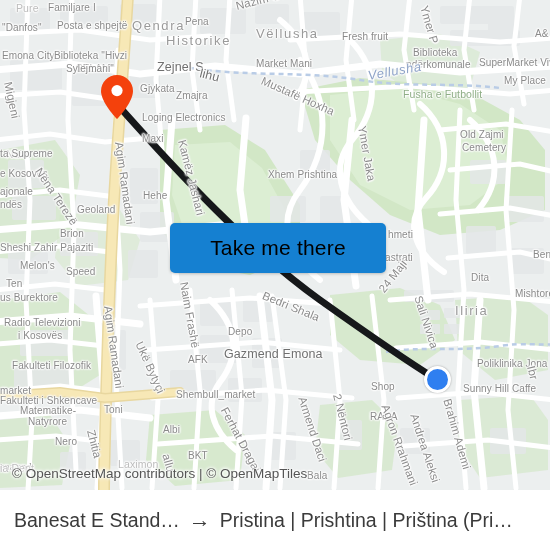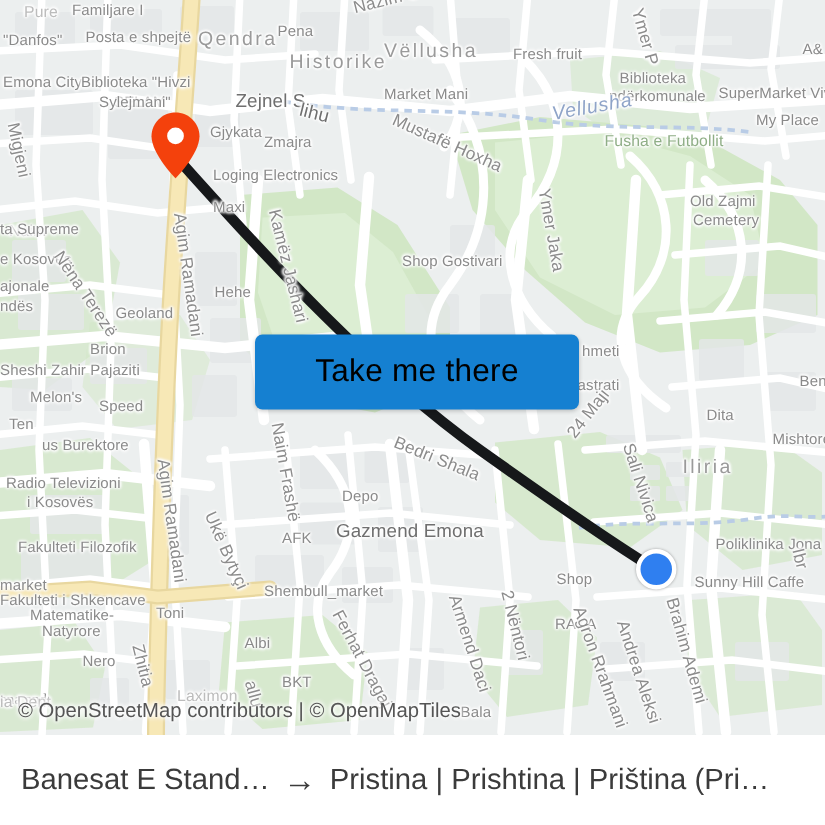--- a/index.html
+++ b/index.html
@@ -272,21 +272,21 @@
         <div class="lbl poi" style="left: 48px; top: 2px;">Familjare I</div>
         <div class="lbl faint" style="left: 16px; top: 2px;">Pure</div>
         <div class="lbl poi" style="left: 185px; top: 16px;">Pena</div>
         <div class="lbl street" style="left: 236px; top: 0px; transform: rotate(-14deg);">Nazim Gafurri</div>
         <div class="lbl street" style="left: 424px; top: 0px; transform: rotate(74deg);">Ymer P</div>
         <div class="lbl poi" style="left: 535px; top: 28px;">A&amp;</div>
         <div class="lbl poi" style="left: 2px; top: 22px;">"Danfos"</div>
         <div class="lbl poi" style="left: 57px; top: 20px;">Posta e shpejtë</div>
         <div class="lbl poi" style="left: 76px; top: 32px; margin-top: 31px;">SELAM</div>
         <div class="lbl big" style="left: 132px; top: 18px;">Qendra</div>
-        <div class="lbl big" style="left: 145px; top: 33px; padding-left: 48px;">Historike</div>
+        <div class="lbl big" style="left: 118px; top: 33px; padding-left: 48px;">Historike</div>
         <div class="lbl big" style="left: 256px; top: 26px;">Vëllusha</div>
         <div class="lbl poi" style="left: 342px; top: 31px;">Fresh fruit</div>
         <div class="lbl poi" style="left: 413px; top: 47px;">Biblioteka</div>
         <div class="lbl poi" style="left: 406px; top: 59px;">ndërkomunale</div>
         <div class="lbl poi" style="left: 479px; top: 57px;">SuperMarket Viva</div>
         <div class="lbl poi" style="left: 2px; top: 50px;">Emona City</div>
         <div class="lbl poi" style="left: 54px; top: 50px;">Biblioteka "Hivzi</div>
         <div class="lbl poi" style="left: 66px; top: 63px;">Sylejmani"</div>
         <div class="lbl place" style="left: 157px; top: 60px;">Zejnel S</div>
         <div class="lbl place" style="left: 200px; top: 66px; transform: rotate(14deg);">lihu</div>
@@ -305,34 +305,34 @@
         <div class="lbl poi" style="left: 142px; top: 133px;">Maxi</div>
         <div class="lbl street" style="left: 362px; top: 120px; transform: rotate(80deg);">Ymer Jaka</div>
         <div class="lbl faint" style="left: 6px; top: 148px;">Naim</div>
         <div class="lbl poi" style="left: 0px; top: 148px;">ta Supreme</div>
         <div class="lbl poi" style="left: 0px; top: 168px;">e Kosoves</div>
         <div class="lbl poi" style="left: 0px; top: 186px;">ajonale</div>
         <div class="lbl poi" style="left: 0px; top: 199px;">ndës</div>
         <div class="lbl street" style="left: 38px; top: 163px; transform: rotate(56deg);">Nëna Terezë</div>
         <div class="lbl street" style="left: 119px; top: 136px; transform: rotate(82deg);">Agim Ramadani</div>
         <div class="lbl street" style="left: 182px; top: 134px; transform: rotate(76deg);">Kamëz Jashari</div>
-        <div class="lbl poi" style="left: 268px; top: 169px;">Shop Gostivari</div>
+        <div class="lbl poi" style="left: 268px; top: 169px;">Xhem Prishtina</div>
         <div class="lbl poi" style="left: 77px; top: 204px;">Geoland</div>
         <div class="lbl poi" style="left: 143px; top: 190px;">Hehe</div>
         <div class="lbl poi" style="left: 60px; top: 228px;">Brion</div>
         <div class="lbl poi" style="left: 388px; top: 229px;">hmeti</div>
         <div class="lbl poi" style="left: 385px; top: 252px;">astrati</div>
         <div class="lbl poi" style="left: 533px; top: 249px;">Beni</div>
         <div class="lbl poi" style="left: 0px; top: 242px;">Sheshi Zahir Pajaziti</div>
         <div class="lbl poi" style="left: 20px; top: 260px;">Melon's</div>
         <div class="lbl poi" style="left: 6px; top: 278px;">Ten</div>
         <div class="lbl poi" style="left: 66px; top: 266px;">Speed</div>
         <div class="lbl poi" style="left: 471px; top: 272px;">Dita</div>
         <div class="lbl poi" style="left: 515px; top: 288px;">Mishtore</div>
-        <div class="lbl poi" style="left: 0px; top: 292px; padding-left: 28px;">us Burektore</div>
+        <div class="lbl poi" style="left: 0px; top: 292px;">us Burektore</div>
         <div class="lbl big" style="left: 455px; top: 303px;">Iliria</div>
         <div class="lbl poi" style="left: 4px; top: 317px;">Radio Televizioni</div>
         <div class="lbl poi" style="left: 18px; top: 330px;">i Kosovës</div>
         <div class="lbl street" style="left: 263px; top: 289px; transform: rotate(22deg);">Bedri Shala</div>
         <div class="lbl street" style="left: 381px; top: 285px; transform: rotate(-52deg);">24 Maji</div>
         <div class="lbl street" style="left: 418px; top: 290px; transform: rotate(72deg);">Sali Nivica</div>
         <div class="lbl street" style="left: 184px; top: 276px; transform: rotate(80deg);">Naim Frashë</div>
         <div class="lbl poi" style="left: 228px; top: 326px;">Depo</div>
         <div class="lbl place" style="left: 224px; top: 347px;">Gazmend Emona</div>
         <div class="lbl poi" style="left: 12px; top: 360px;">Fakulteti Filozofik</div>

